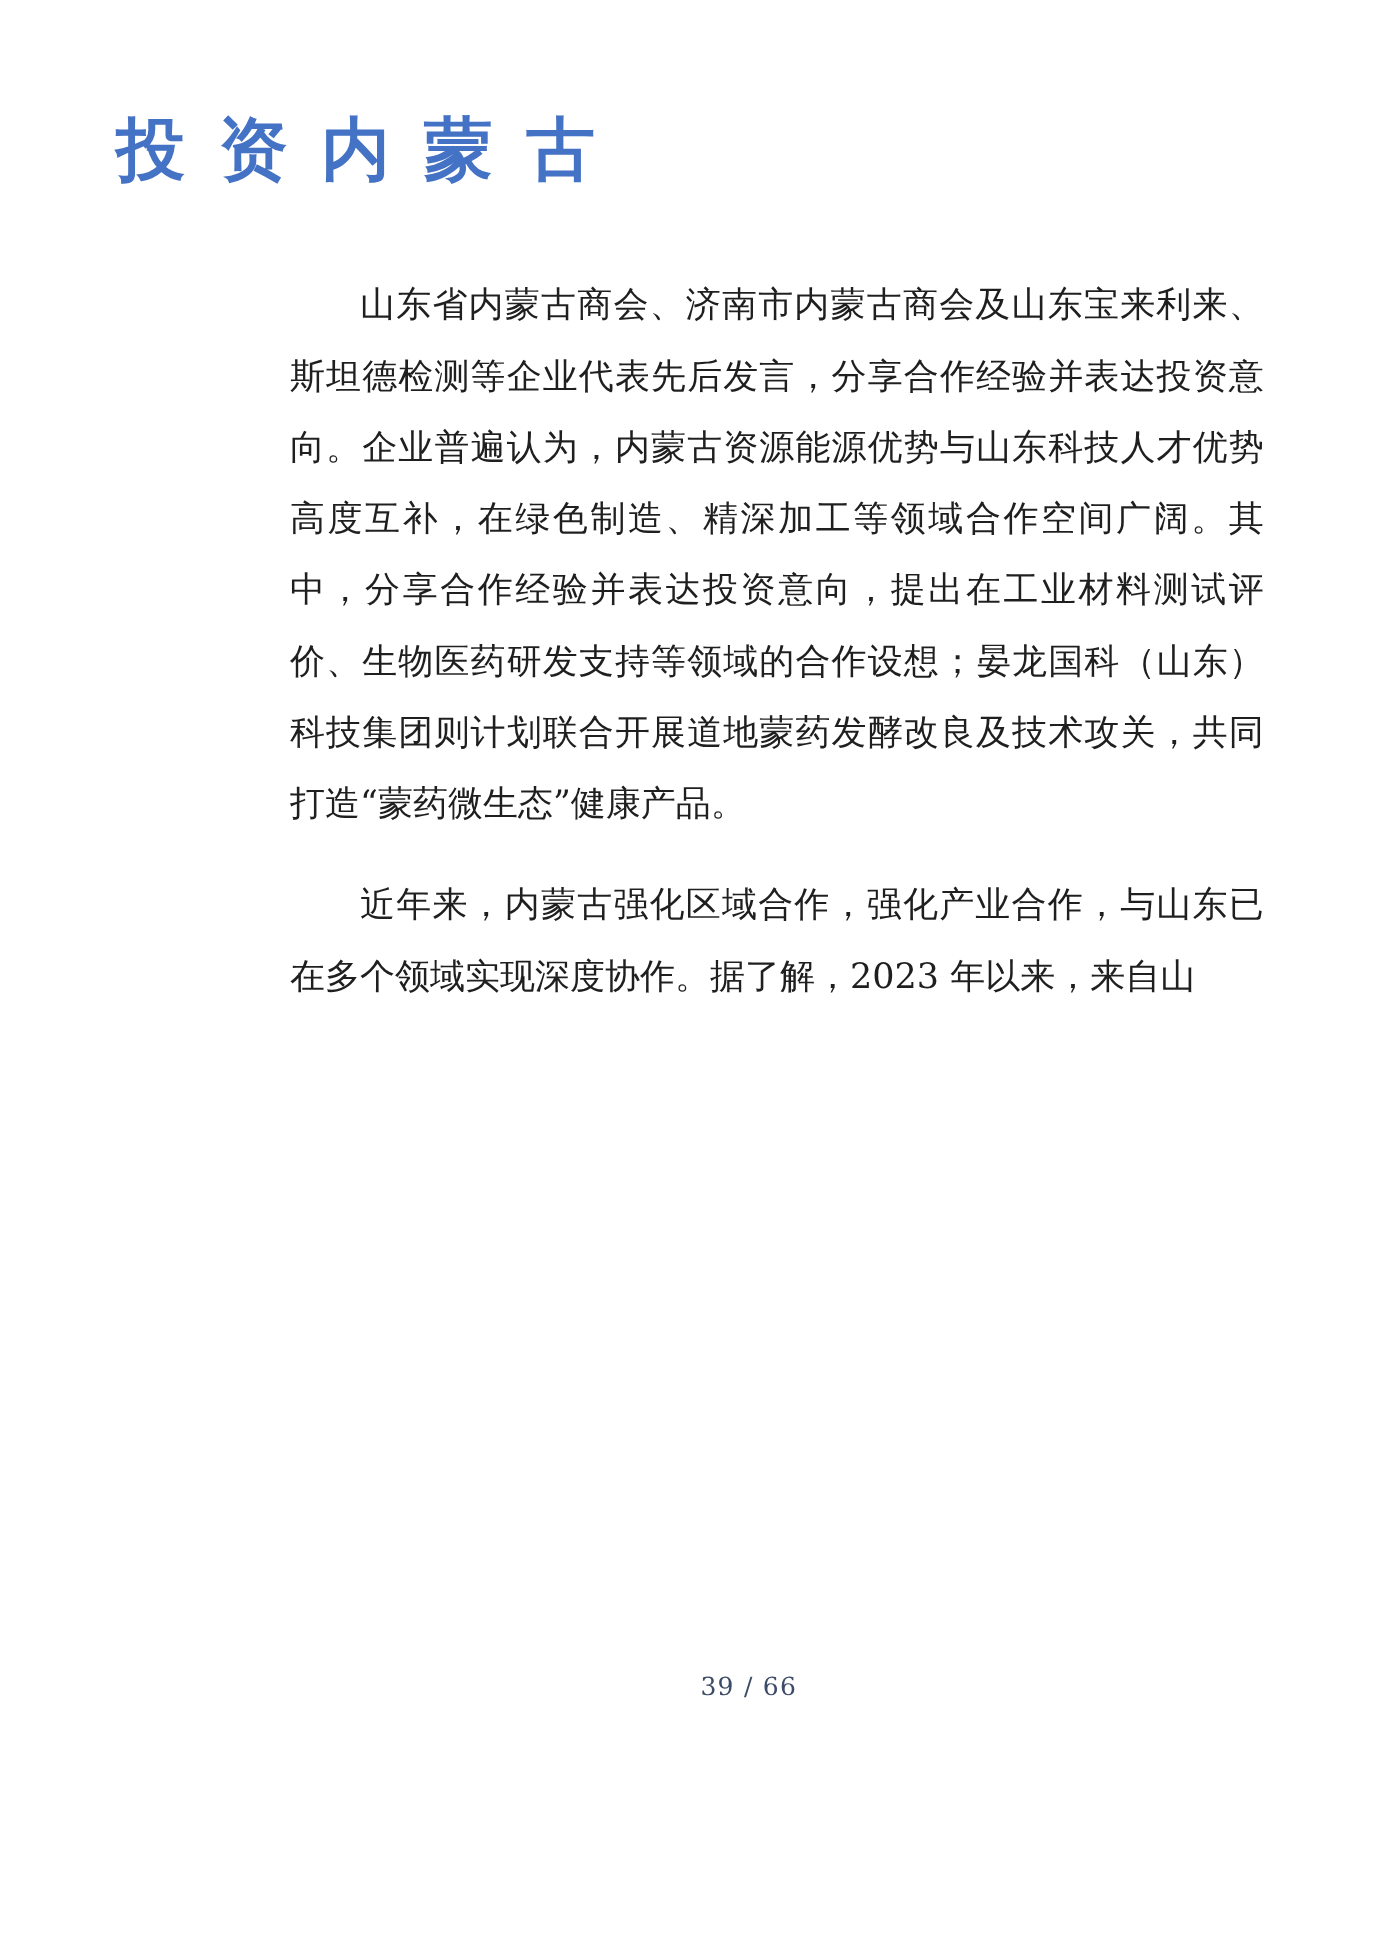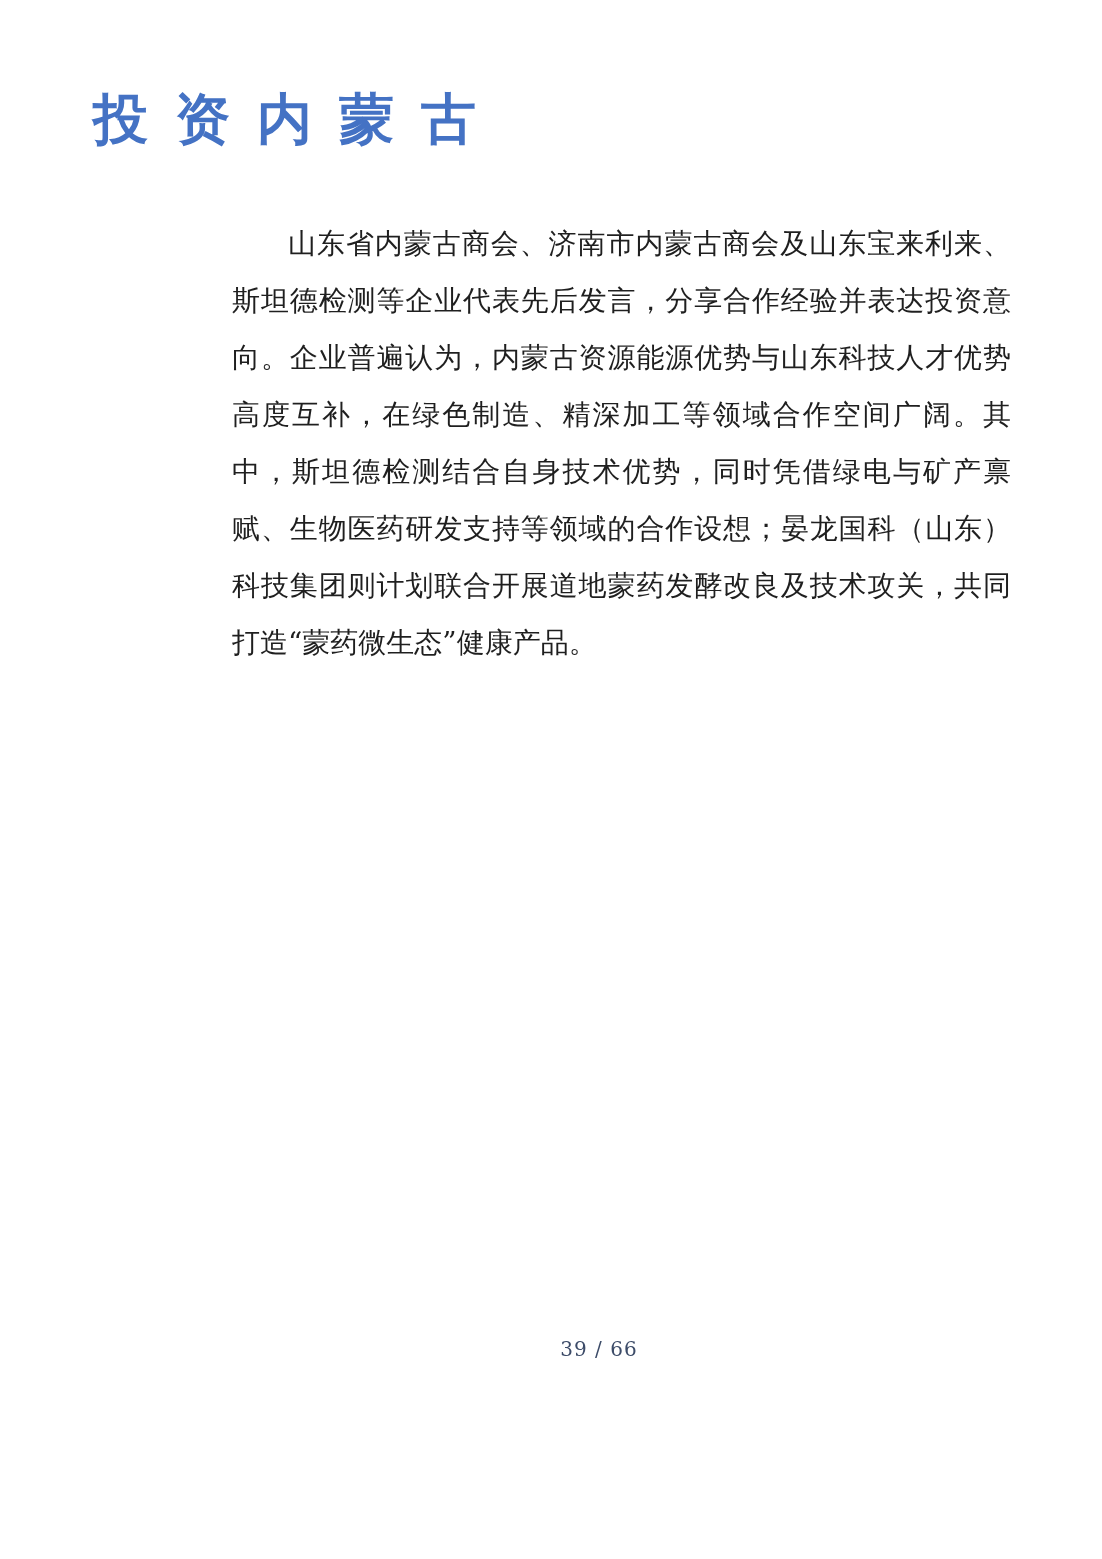--- a/index.html
+++ b/index.html
@@ -60,18 +60,19 @@
   }
 </style>
 </head>
 <body>
 
 <div class="page">
 
   <h1 class="doc-title">投资内蒙古</h1>
 
   <div class="doc-body">
-    <p class="para indent">山东省内蒙古商会、济南市内蒙古商会及山东宝来利来、斯坦德检测等企业代表先后发言，分享合作经验并表达投资意向。企业普遍认为，内蒙古资源能源优势与山东科技人才优势高度互补，在绿色制造、精深加工等领域合作空间广阔。其中，斯坦德检测结合自身技术优势，同时凭借绿电与矿产禀赋、生物医药研发支持等领域的合作设想；晏龙国科（山东）科技集团则计划联合开展道地蒙药发酵改良及技术攻关，共同打造“蒙药微生态”健康产品。</p>
+    <p class="para indent">山东省内蒙古商会、济南市内蒙古商会及山东宝来利来、斯坦德检测等企业代表先后发言，分享合作经验并表达投资意向。企业普遍认为，内蒙古资源能源优势与山东科技人才优势高度互补，在绿色制造、精深加工等领域合作空间广阔。其中，分享合作经验并表达投资意向，提出在工业材料测试评价、生物医药研发支持等领域的合作设想；晏龙国科（山东）科技集团则计划联合开展道地蒙药发酵改良及技术攻关，共同打造“蒙药微生态”健康产品。</p>
+    <p class="para indent">近年来，内蒙古强化区域合作，强化产业合作，与山东已在多个领域实现深度协作。据了解，2023 年以来，来自山</p>
   </div>
 
   <div class="page-footer">39 / 66</div>
 
 </div>
 
 </body></html>

